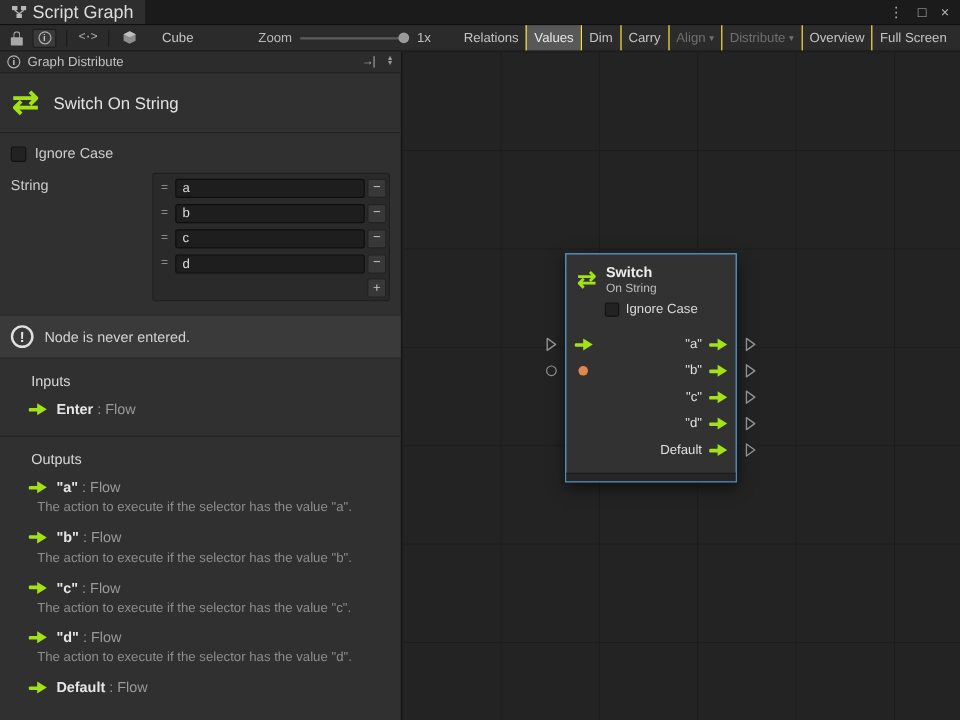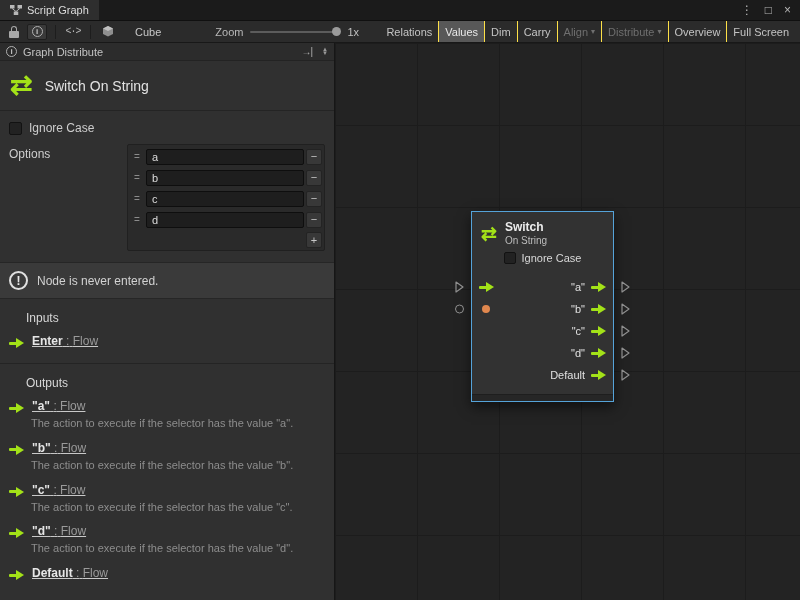--- a/index.html
+++ b/index.html
@@ -12,21 +12,21 @@
     user-select: none;
   }
 
   
   .titlebar {
     height: 21px; background: #1b1b1b; display: flex; align-items: stretch;
     border-bottom: 1px solid #101010;
   }
   .tab {
     display: flex; align-items: center; gap: 5px; padding: 0 10px;
-    background: #2e2e2e; font-size: 11px; color: #dcdcdc;
+    background: #2e2e2e; font-size: 15px; color: #dcdcdc;
   }
   .tab-icon svg { display:block; }
   .titlebar-right { margin-left: auto; display: flex; align-items: center; gap: 12px; padding: 0 9px; color: #b5b5b5; font-size: 12px; }
   .winbtn { cursor: default; line-height: 1; }
 
   
   .toolbar {
     height: 22px; background: #2b2b2b; border-bottom: 1px solid #181818;
     display: flex; align-items: center; padding: 0 5px; font-size: 11px; gap: 4px;
   }
@@ -105,21 +105,21 @@
   .warning-box {
     margin-top: 11px; background: #3a3a3a; border-top: 1px solid #262626; border-bottom: 1px solid #262626;
     display: flex; align-items: center; gap: 9px; padding: 8px 9px; color: #d2d2d2;
   }
   .warn-icon {
     width: 19px; height: 19px; flex: none; border: 2px solid #e0e0e0; border-radius: 50%;
     display: flex; align-items: center; justify-content: center; font-weight: bold; color: #e8e8e8; font-size: 12px;
   }
 
   .section-h { padding: 12px 26px 5px; color: #d8d8d8; }
-  .port-row { display: flex; align-items: flex-end; gap: 8px; padding: 4px 9px; text-decoration: underline; }
+  .port-row { display: flex; align-items: center; gap: 8px; padding: 4px 24px; }
   .port-name { font-weight: bold; color: #e6e6e6; }
   .port-sep { color: #9a9a9a; }
   .port-type { color: #9a9a9a; }
   .port-desc { padding: 0 18px 6px 31px; color: #8d8d8d; font-size: 11px; line-height: 1.25; }
   .hline { height: 1px; background: #242424; margin-top: 11px; flex: none; }
   .insp-fill { flex: 1; }
 
   .garrow { display: inline-block; position: relative; width: 15px; height: 10px; flex: none; }
   .garrow::before { content: ""; position: absolute; left: 0; top: 3.5px; width: 8px; height: 3px; background: var(--green, #a3e218); border-radius: 1px; }
   .garrow::after { content: ""; position: absolute; left: 7px; top: 0; width: 0; height: 0;
@@ -261,21 +261,21 @@
       <span class="switch-icon-lg">⇄</span>
       <span class="node-title-text">Switch On String</span>
     </div>
 
     <div class="check-row">
       <span class="cbox"></span>
       <span>Ignore Case</span>
     </div>
 
     <div class="options-row">
-      <span class="options-label">Options</span>
+      <span class="options-label">String</span>
       <div class="options-list">
         <div class="opt-row">
           <span class="drag-handle">=</span>
           <input class="opt-input" value="a" style="">
           <button class="mini-btn">−</button>
         </div>
         <div class="opt-row">
           <span class="drag-handle">=</span>
           <input class="opt-input" value="b" style="">
           <button class="mini-btn">−</button>

